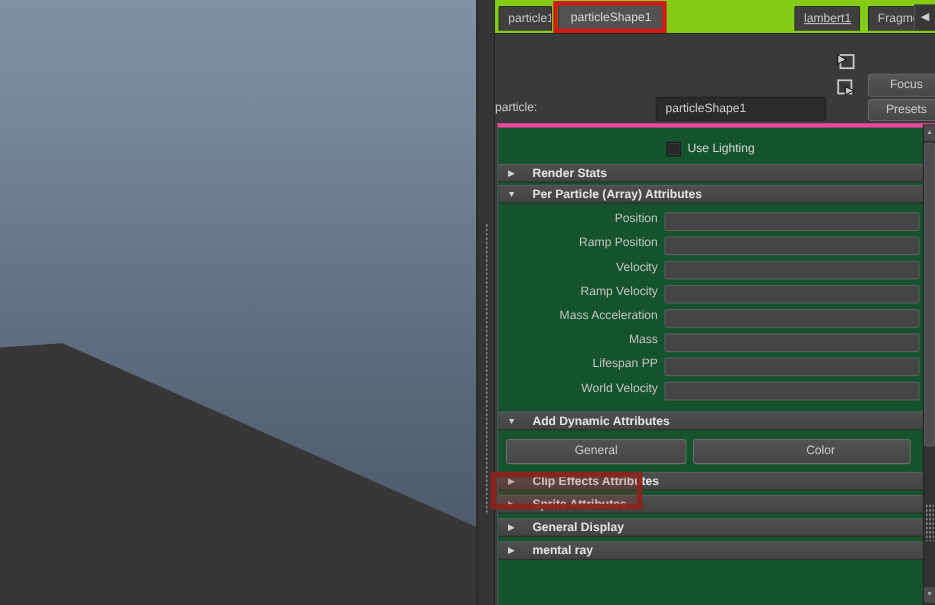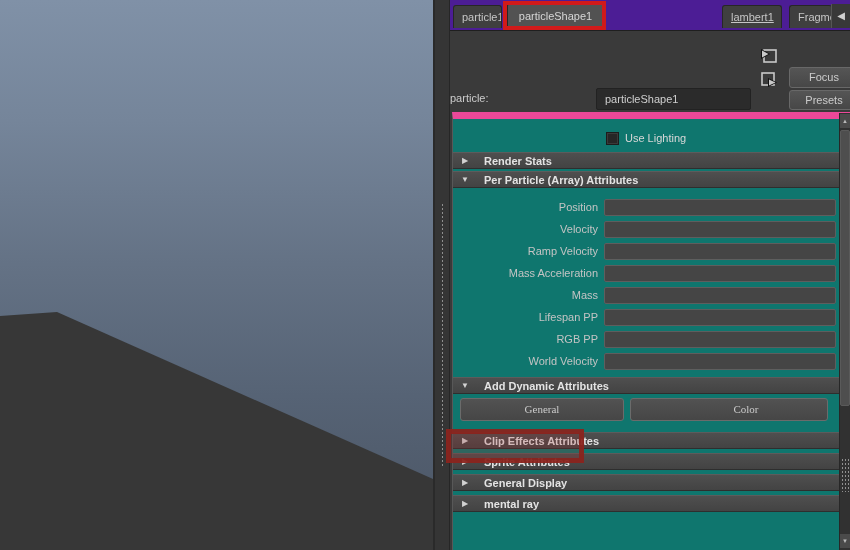--- a/index.html
+++ b/index.html
@@ -29,21 +29,21 @@
 
   
   .panel {
     position:absolute; left:450px; top:0; width:400px; height:550px;
     background:#3a3a3a; overflow:hidden;
   }
 
   
   .tabbar {
     position:absolute; left:0; top:0; width:400px; height:31px;
-    background:#4c1d95; border-bottom:1px solid #1f1f1f;
+    background:#84cc16; border-bottom:1px solid #1f1f1f;
   }
   .tab {
     position:absolute; top:5px; height:23px; line-height:22px; text-align:center;
     background:#3f3f3f; border:1px solid #272727; border-bottom:none;
     border-radius:3px 3px 0 0; color:#c6c6c6; padding:0 8px; cursor:default;
     white-space:nowrap; overflow:hidden;
   }
   .tab.active { top:3px; height:26px; line-height:25px; background:#525252; color:#d6d6d6; }
   .tabscroll {
     position:absolute; right:0; top:4px; width:19px; height:24px;
@@ -66,50 +66,50 @@
     text-align:center; overflow:hidden; white-space:nowrap;
   }
   .btn-focus   { left:339px; top:35px;  width:70px; height:21px; line-height:19px; }
   .btn-presets { left:339px; top:58px;  width:70px; height:20px; line-height:18px; }
   .btn-show    { left:339px; top:80px;  width:39px; height:19px; line-height:17px; }
   .btn-hide    { left:381px; top:80px;  width:36px; height:19px; line-height:17px; }
 
   
   .scrollarea {
     position:absolute; left:2px; top:112px; right:0; bottom:0;
-    background:#0f766e; border-top:7px solid #ec4899; border-left:1px solid #585858;
+    background:#14532d; border-top:4px solid #ec4899; border-left:1px solid #585858;
     overflow:hidden;
   }
   .row-uselighting { height:24px; margin-top:7px; display:flex; align-items:center; }
   .checkbox {
     width:13px; height:13px; margin-left:153px; background:#262626;
     border:1px solid #1c1c1c; box-shadow:inset 0 0 0 1px #3a3a3a;
   }
   .checkbox-label { margin-left:6px; color:#d8d8d8; }
 
   .hdr {
     height:17px; margin-top:2px; display:flex; align-items:center;
     background:linear-gradient(#4f4f4f,#434343);
     border-top:1px solid #5c5c5c; border-bottom:1px solid #2e2e2e;
     font-weight:bold; color:#e3e3e3;
   }
   .hdr .arrow { width:24px; text-align:center; font-size:8px; color:#d2d2d2; }
   .hdr .hdr-label { margin-left:7px; }
   .hdr.gap { margin-top:4px; }
 
   .attr-rows { padding-top:8px; padding-bottom:3px; }
-  .attr-row { height:22px; display:flex; align-items:center; }
+  .attr-row { height:22px; display:flex; align-items:flex-start; }
   .attr-label { width:145px; text-align:right; color:#c4c4c4; }
   .attr-field {
     flex:1; height:17px; margin-left:6px; margin-right:14px;
     background:#454545; border:1px solid #5e5e5e; border-radius:2px;
     line-height:15px; padding-left:5px; color:#cfcfcf;
   }
 
-  .dynbtn-row { height:30px; margin-top:4px; display:flex; align-items:flex-start; padding-left:7px; padding-right:22px;font-family:Liberation Serif, serif; }
+  .dynbtn-row { height:30px; margin-top:4px; display:flex; align-items:center; padding-left:7px; padding-right:22px; }
   .dynbtn {
     flex:1; height:23px; line-height:21px; text-align:center;
     background:linear-gradient(#525252,#464646); border:1px solid #6b6b6b;
     border-radius:3px; color:#cbcbcb; margin-right:6px;
   }
   .dynbtn:last-child { margin-right:0;padding-left:34px; }
 
   
   .scrollbar {
     position:absolute; right:0; top:113px; width:11px; bottom:0;
@@ -207,41 +207,41 @@
       <span class="arrow">▼</span>
       <span class="hdr-label">Per Particle (Array) Attributes</span>
     </div>
 
     <div class="attr-rows">
       <div class="attr-row">
         <div class="attr-label">Position</div>
         <div class="attr-field"></div>
       </div>
       <div class="attr-row">
+        <div class="attr-label">Ramp Position</div>
+        <div class="attr-field"></div>
+      </div>
+      <div class="attr-row">
         <div class="attr-label">Velocity</div>
         <div class="attr-field"></div>
       </div>
       <div class="attr-row">
         <div class="attr-label">Ramp Velocity</div>
         <div class="attr-field"></div>
       </div>
       <div class="attr-row">
         <div class="attr-label">Mass Acceleration</div>
         <div class="attr-field"></div>
       </div>
       <div class="attr-row">
         <div class="attr-label">Mass</div>
         <div class="attr-field"></div>
       </div>
       <div class="attr-row">
         <div class="attr-label">Lifespan PP</div>
-        <div class="attr-field"></div>
-      </div>
-      <div class="attr-row">
-        <div class="attr-label">RGB PP</div>
         <div class="attr-field"></div>
       </div>
       <div class="attr-row">
         <div class="attr-label">World Velocity</div>
         <div class="attr-field"></div>
       </div>
     </div>
 
     <div class="hdr">
       <span class="arrow">▼</span>

